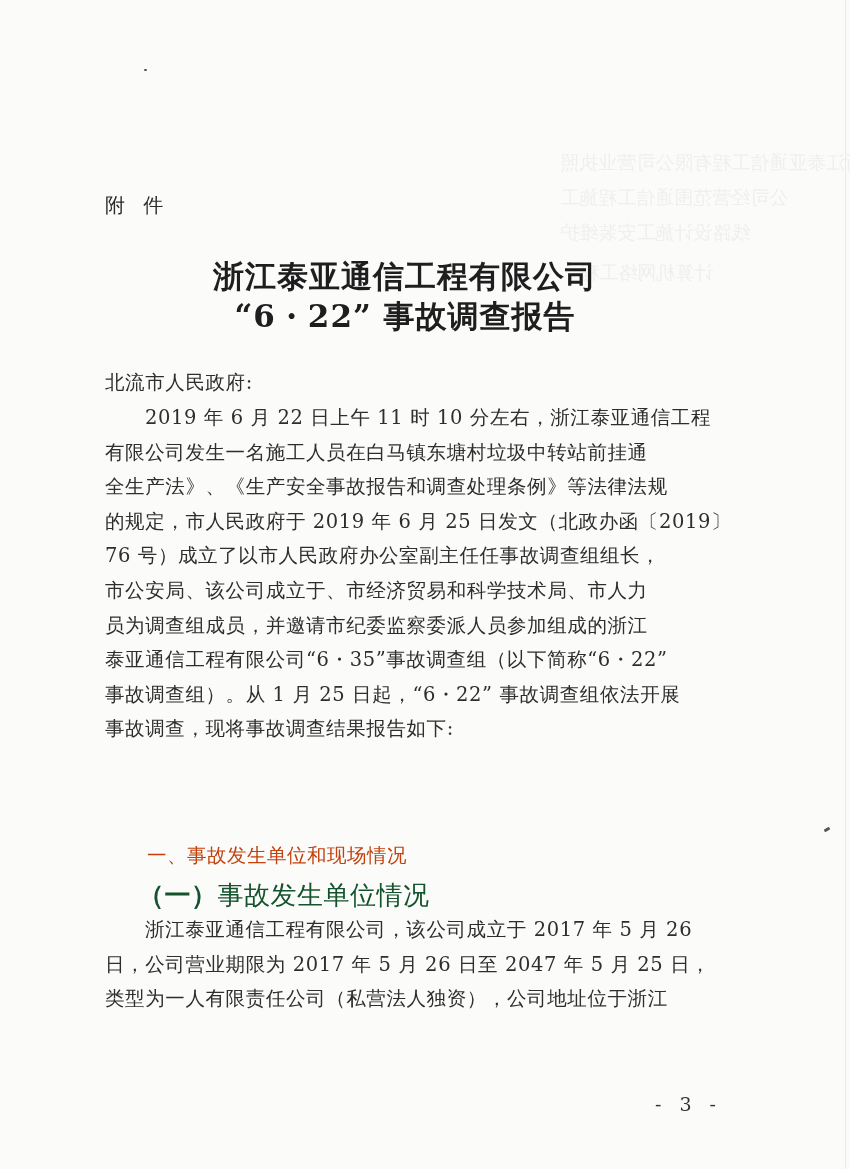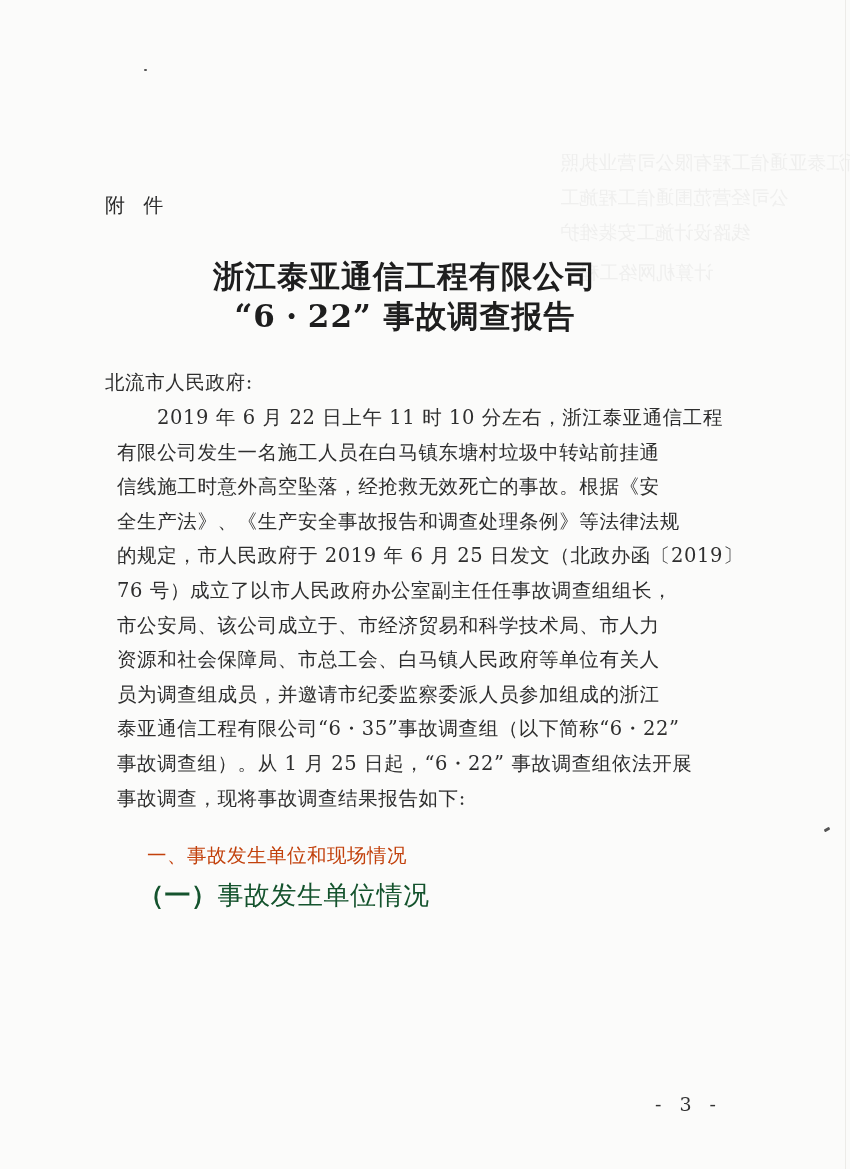--- a/index.html
+++ b/index.html
@@ -28,21 +28,21 @@
     .title.l1 { top: 256px; left: -20px; }
     .title.l2 { top: 296px; left: -20px; }
     .body-text {
       position: absolute; left: 105px; width: 612px;
       font-size: 19.5px; line-height: 34.6px; color: #2e2e2e;
       text-align: justify; letter-spacing: 0.6px;
     }
     .line { display: block; white-space: nowrap; height: 34.6px; }
     .indent { padding-left: 40px; }
     .salutation { top: 366px; }
-    .para1 { top: 401px; margin-left: 12px; }
+    .para1 { top: 401px; }
     .h1 {
       position: absolute; left: 147px; top: 842px;
       font-family: "DejaVu Sans", "Liberation Sans", sans-serif;
       font-size: 19.5px; color: #c2410c; letter-spacing: 0.5px;
     }
     .h2 {
       position: absolute; left: 138px; top: 878px;
       font-size: 26px; color: #14532d; letter-spacing: 0.5px;
     }
     .h2 .paren { font-family: "DejaVu Sans", "Liberation Sans", sans-serif; font-weight: bold; }
@@ -73,33 +73,36 @@
   <div class="attach">附 件</div>
 
   <div class="title l1">浙江泰亚通信工程有限公司</div>
   <div class="title l2">“6・22” 事故调查报告</div>
 
   <div class="body-text salutation">北流市人民政府:</div>
 
   <div class="body-text para1">
     <span class="line indent">2019 年 6 月 22 日上午 11 时 10 分左右，浙江泰亚通信工程</span>
     <span class="line">有限公司发生一名施工人员在白马镇东塘村垃圾中转站前挂通</span>
-    <span class="line">信线施工时意外高空坠落，经抢救无效死亡的事故。根据《安</span>
     <span class="line">全生产法》、《生产安全事故报告和调查处理条例》等法律法规</span>
     <span class="line">的规定，市人民政府于 2019 年 6 月 25 日发文（北政办函〔2019〕</span>
     <span class="line">76 号）成立了以市人民政府办公室副主任任事故调查组组长，</span>
     <span class="line">市公安局、该公司成立于、市经济贸易和科学技术局、市人力</span>
-    <span class="line">资源和社会保障局、市总工会、白马镇人民政府等单位有关人</span>
     <span class="line">员为调查组成员，并邀请市纪委监察委派人员参加组成的浙江</span>
     <span class="line">泰亚通信工程有限公司“6・35”事故调查组（以下简称“6・22”</span>
     <span class="line">事故调查组）。从 1 月 25 日起，“6・22” 事故调查组依法开展</span>
     <span class="line">事故调查，现将事故调查结果报告如下:</span>
   </div>
 
   <div class="h1">一、事故发生单位和现场情况</div>
 
   <div class="h2">
     <span class="paren">（一）</span><span>事故发生单位情况</span>
   </div>
 
+  <div class="body-text para2">
+    <span class="line indent">浙江泰亚通信工程有限公司，该公司成立于 2017 年 5 月 26</span>
+    <span class="line">日，公司营业期限为 2017 年 5 月 26 日至 2047 年 5 月 25 日，</span>
+    <span class="line">类型为一人有限责任公司（私营法人独资），公司地址位于浙江</span>
+  </div>
 
   <div class="page-num">- 3 -</div>
 </div>
 
 </body></html>

